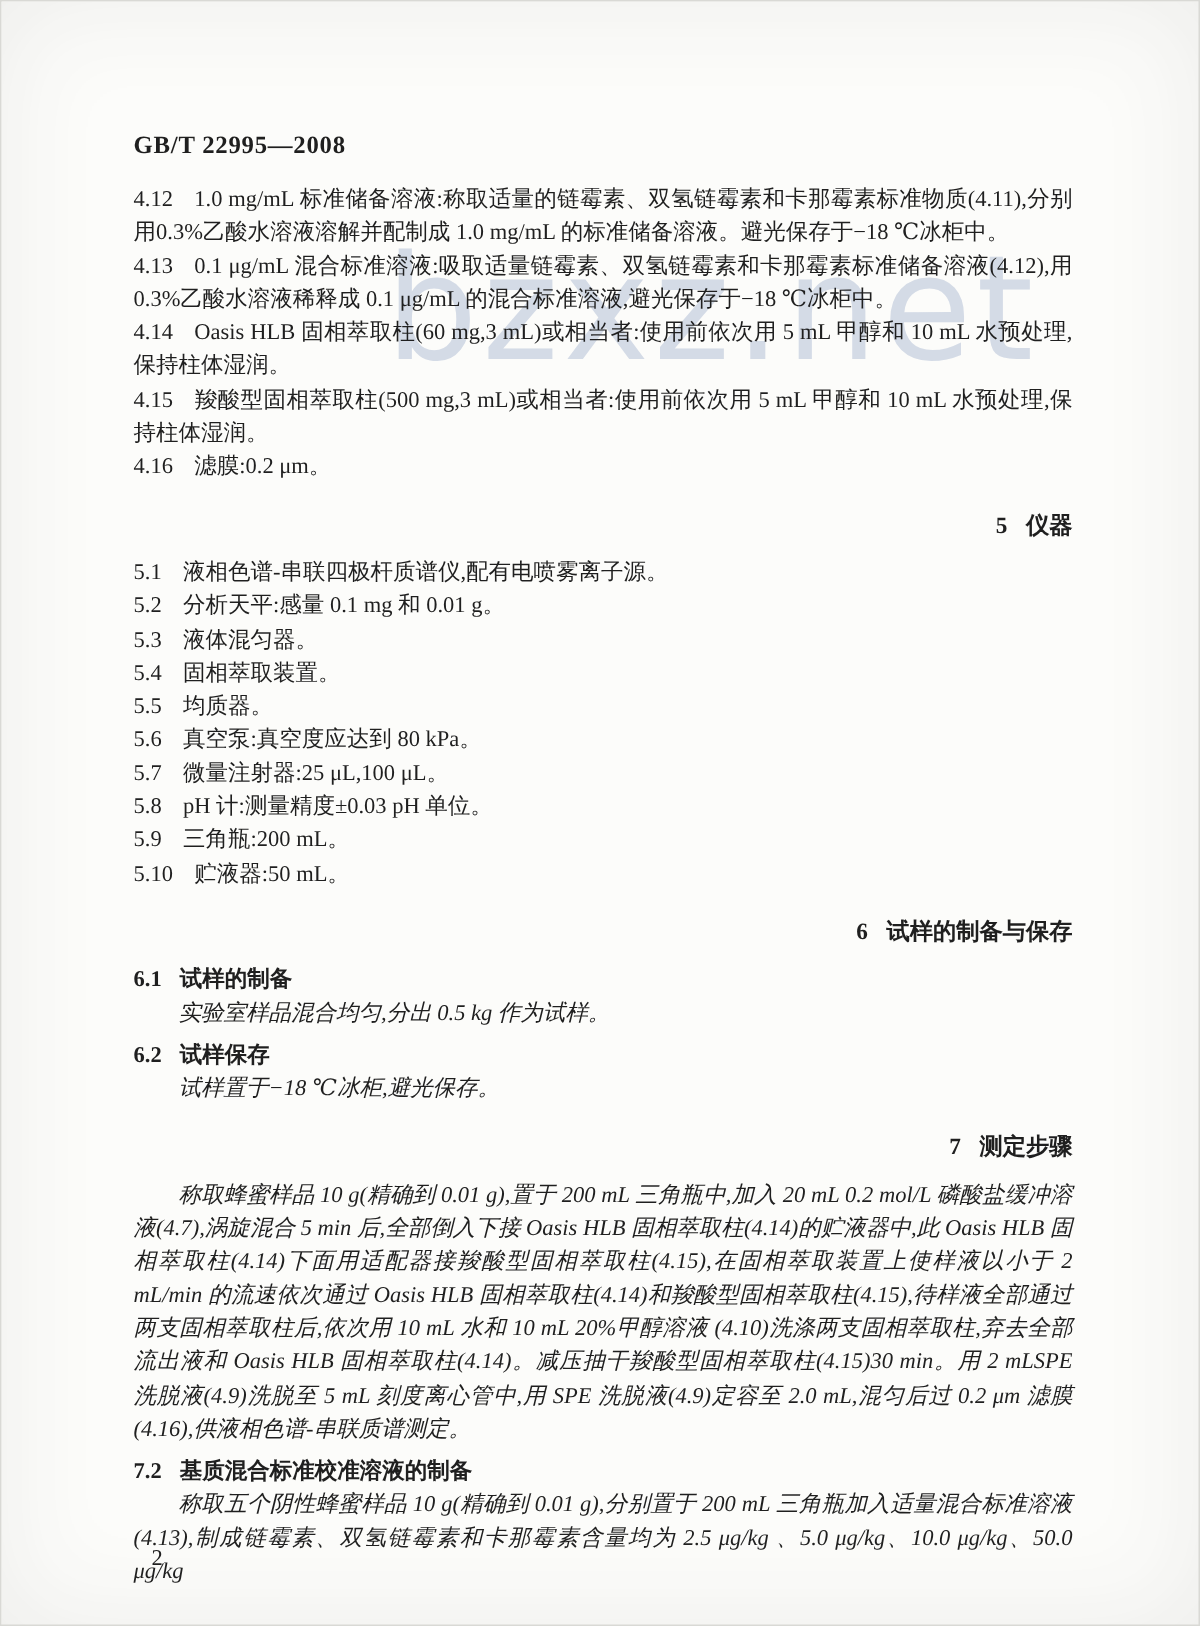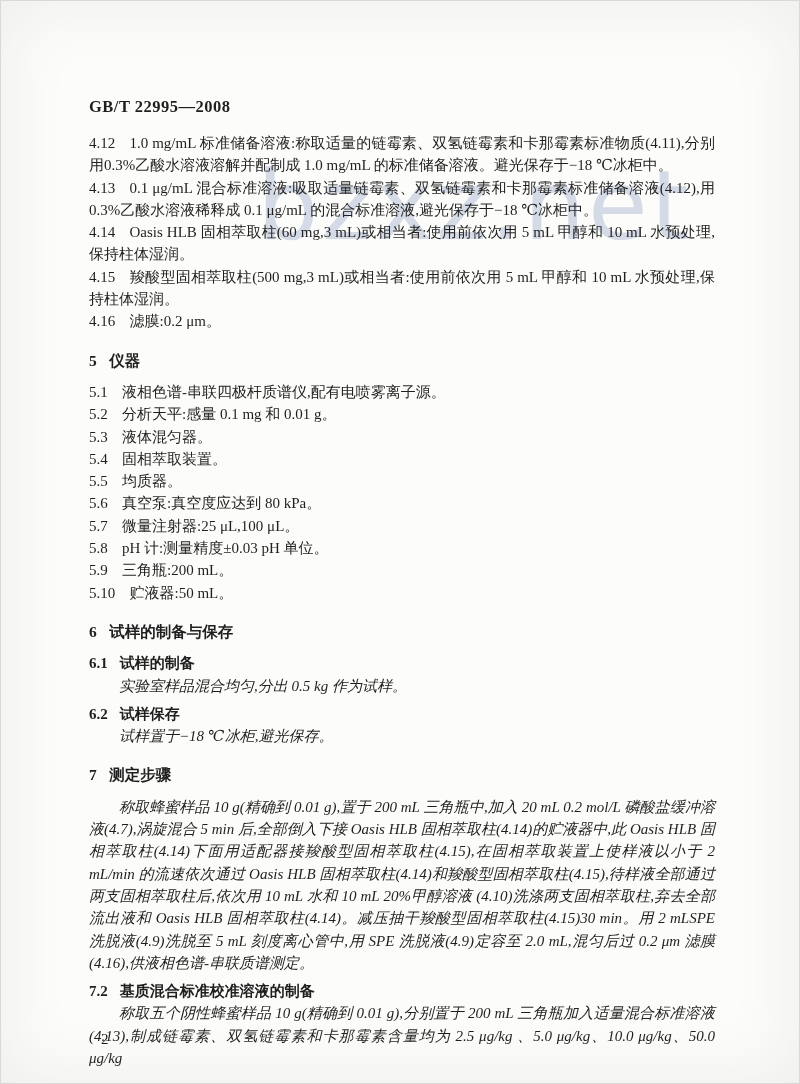--- a/index.html
+++ b/index.html
@@ -25,21 +25,21 @@
     font-size:97px;
     letter-spacing:3px;
     color:rgba(118,144,184,0.30);
     white-space:nowrap;
     z-index:0;
     user-select:none;
   }
 
   .content {
     position:absolute;
-    left:88px; top:96px;
+    left:88px; top:86px;
     width:626px;
     z-index:1;
   }
 
   .std-header {
     font-weight:700;
     font-size:16.5px;
     letter-spacing:0.5px;
     margin-bottom:15px;
   }
@@ -50,20 +50,21 @@
     text-align:justify;
   }
   .num { margin-right:0.95em;margin-top:27px; }
 
   h2.sec {
     font-size:15.5px;
     font-weight:700;
     line-height:22.3px;
     margin-top:17px;
     margin-bottom:9px;
+    text-align:right;
   }
   h2.sec .num { margin-right:0.8em; }
 
   h3.sub {
     font-size:15px;
     font-weight:700;
     line-height:22.3px;
     margin-top:6px;
   }
   h3.sub .num { margin-right:0.8em; }

